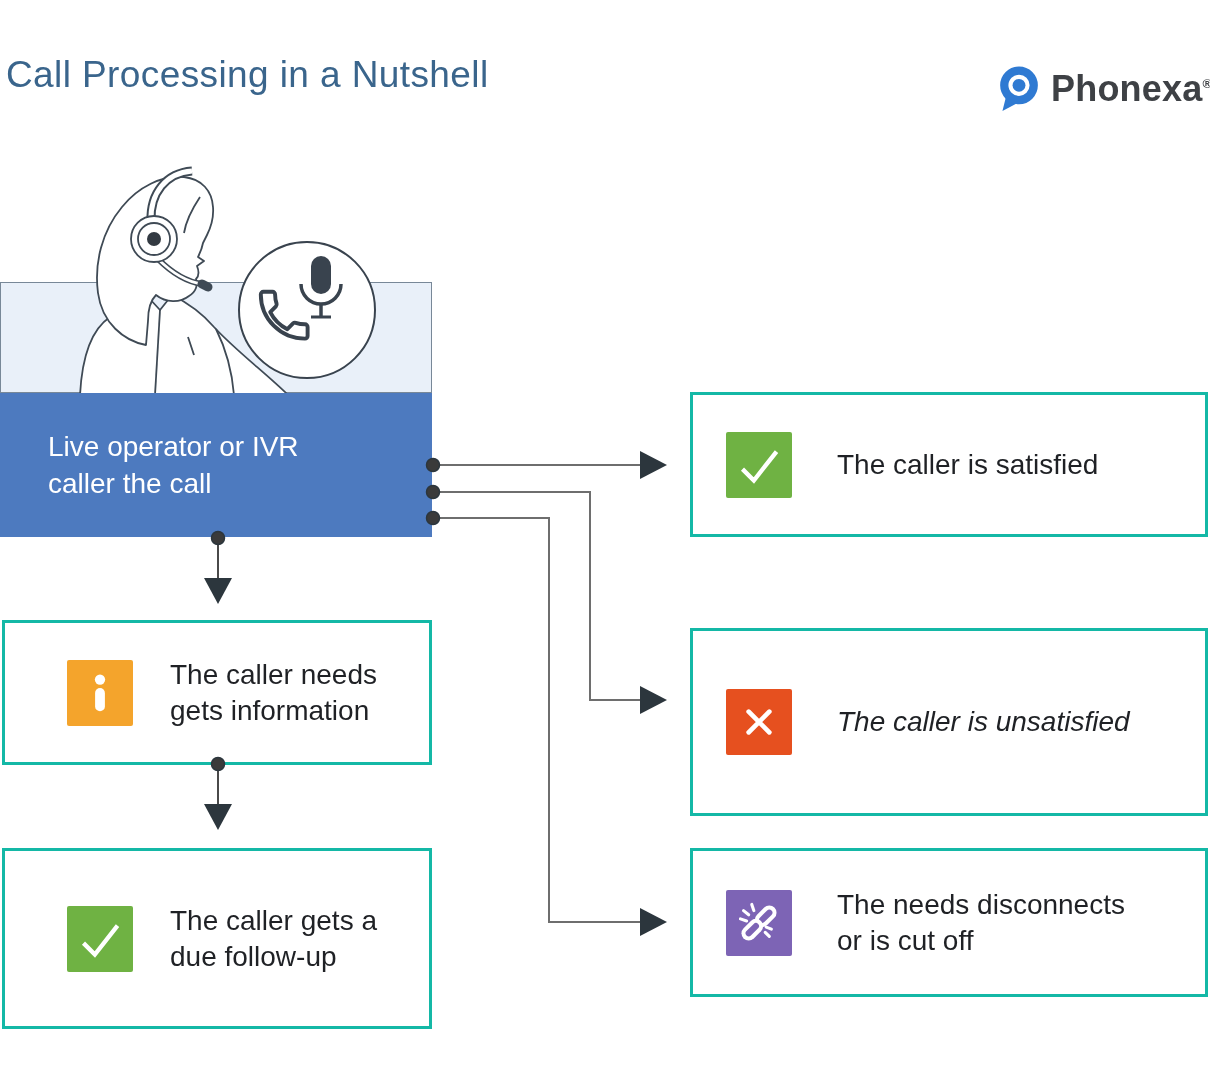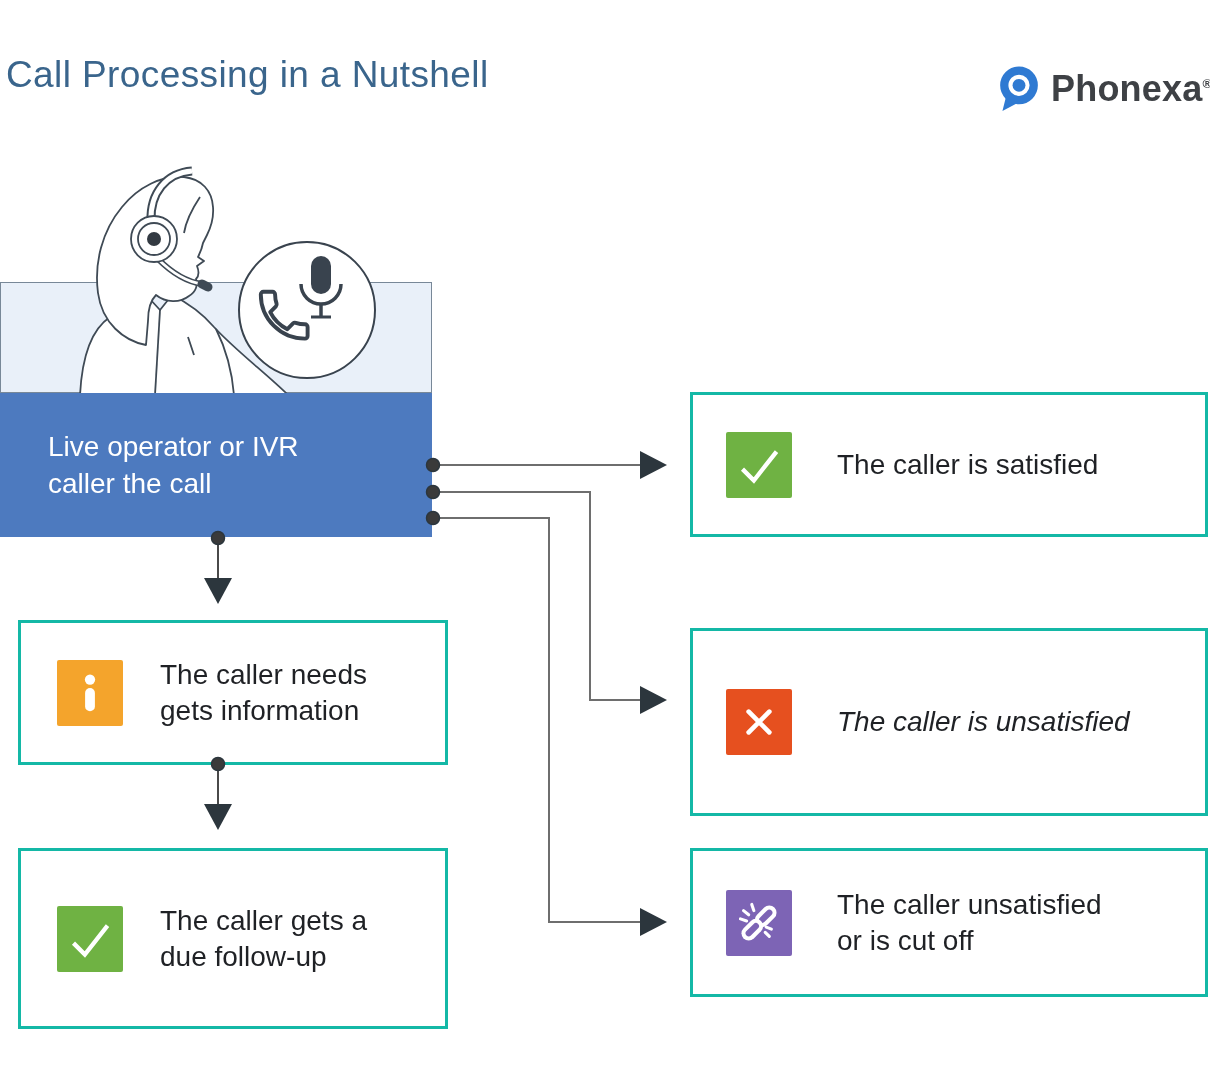--- a/index.html
+++ b/index.html
@@ -22,21 +22,21 @@
   .primary-node { position:absolute; left:0; top:393px; width:432px; height:144px;
                   background:#4d7abf; color:#fff; padding:35px 20px 0 48px;
                   font-size:28px; line-height:37px; font-weight:400; }
 
   .flow-box { position:absolute; background:#fff; border:3px solid #14b8a6;
               display:flex; align-items:center; }
   .flow-box .sq { width:66px; height:66px; border-radius:2px; flex:0 0 auto;
                   display:flex; align-items:center; justify-content:center; }
   .flow-box .lbl { font-size:28px; line-height:36px; color:#1f2125; font-weight:400; }
 
-  .lbox { left:18px; width:430px; }
+  .lbox { left:2px; width:430px;padding-left:26px; }
   .lbox .sq  { margin-left:36px; }
   .lbox .lbl { margin-left:37px; }
   .rbox { left:690px; width:518px; }
   .rbox .sq  { margin-left:33px; }
   .rbox .lbl { margin-left:45px; }
 
   .lbox1 { top:620px; height:145px; }
   .lbox2 { top:848px; height:181px; }
   .rbox1 { top:392px; height:145px; }
   .rbox2 { top:628px; height:188px;font-style:italic; }
@@ -169,21 +169,21 @@
             <line x1="14" y1="28" x2="20" y2="30"></line>
             <line x1="17" y1="20" x2="22" y2="24"></line>
             <line x1="25" y1="14" x2="27" y2="20"></line>
             <line x1="44" y1="38" x2="39" y2="36"></line>
             <line x1="42" y1="45" x2="38" y2="41"></line>
           </g>
         </g>
       </svg>
     </div>
     <div class="lbl">
-      <div>The caller unsatisfied</div>
+      <div>The needs disconnects</div>
       <div>or is cut off</div>
     </div>
   </div>
 
   <svg class="connectors" width="1210" height="1066" viewBox="0 0 1210 1066">
     <g fill="none" stroke="#6e6e6e" stroke-width="2">
       <path d="M433 465 H640"></path>
       <path d="M433 492 H590 V700 H640"></path>
       <path d="M433 518 H549 V922 H640"></path>
       <path d="M218 538 V578" stroke="#4a4a4a"></path>

